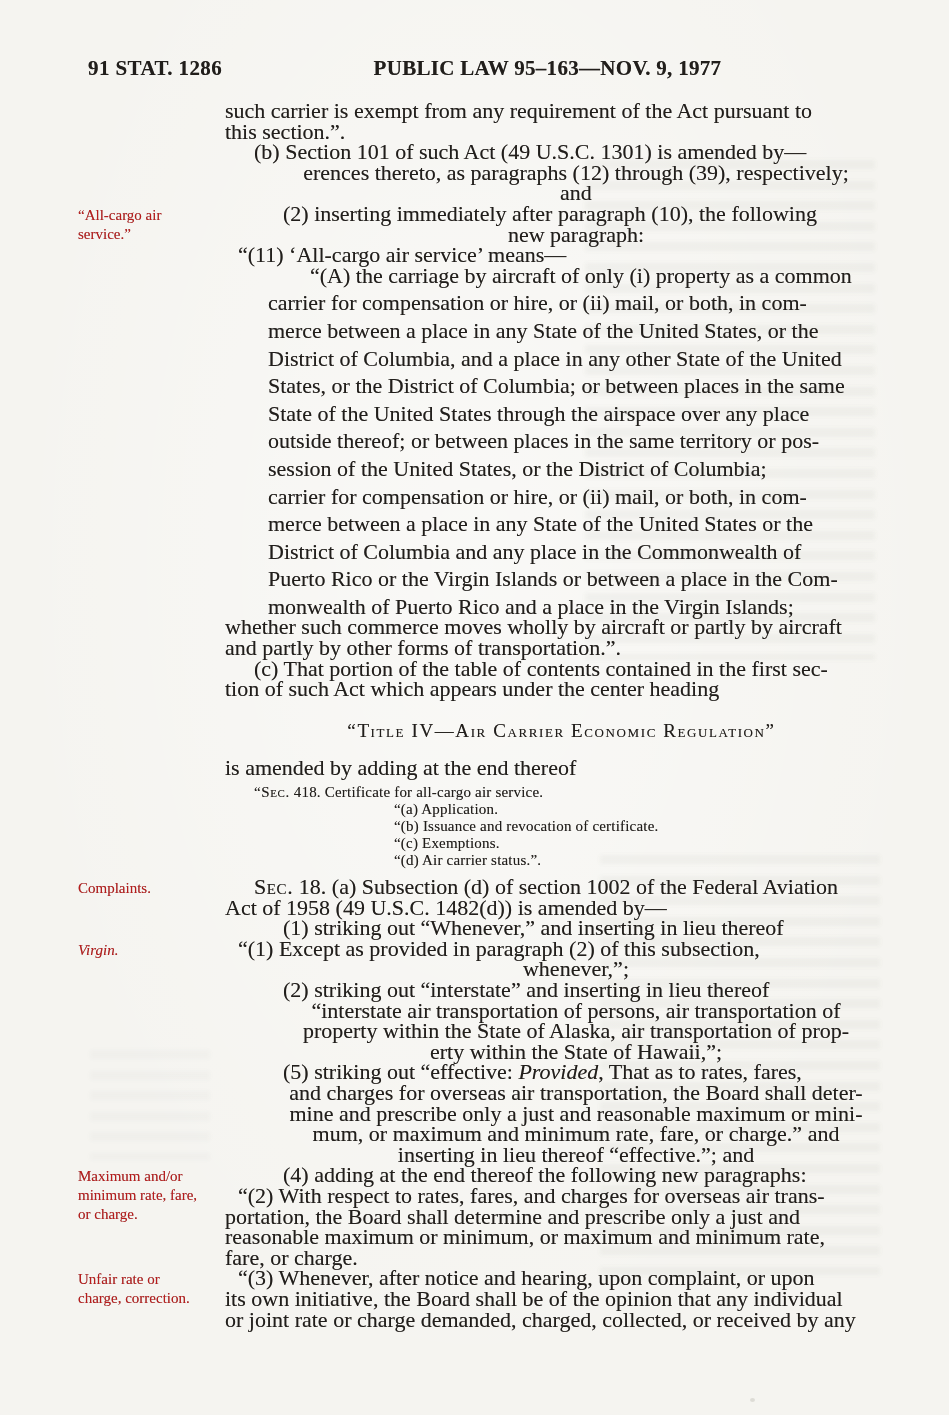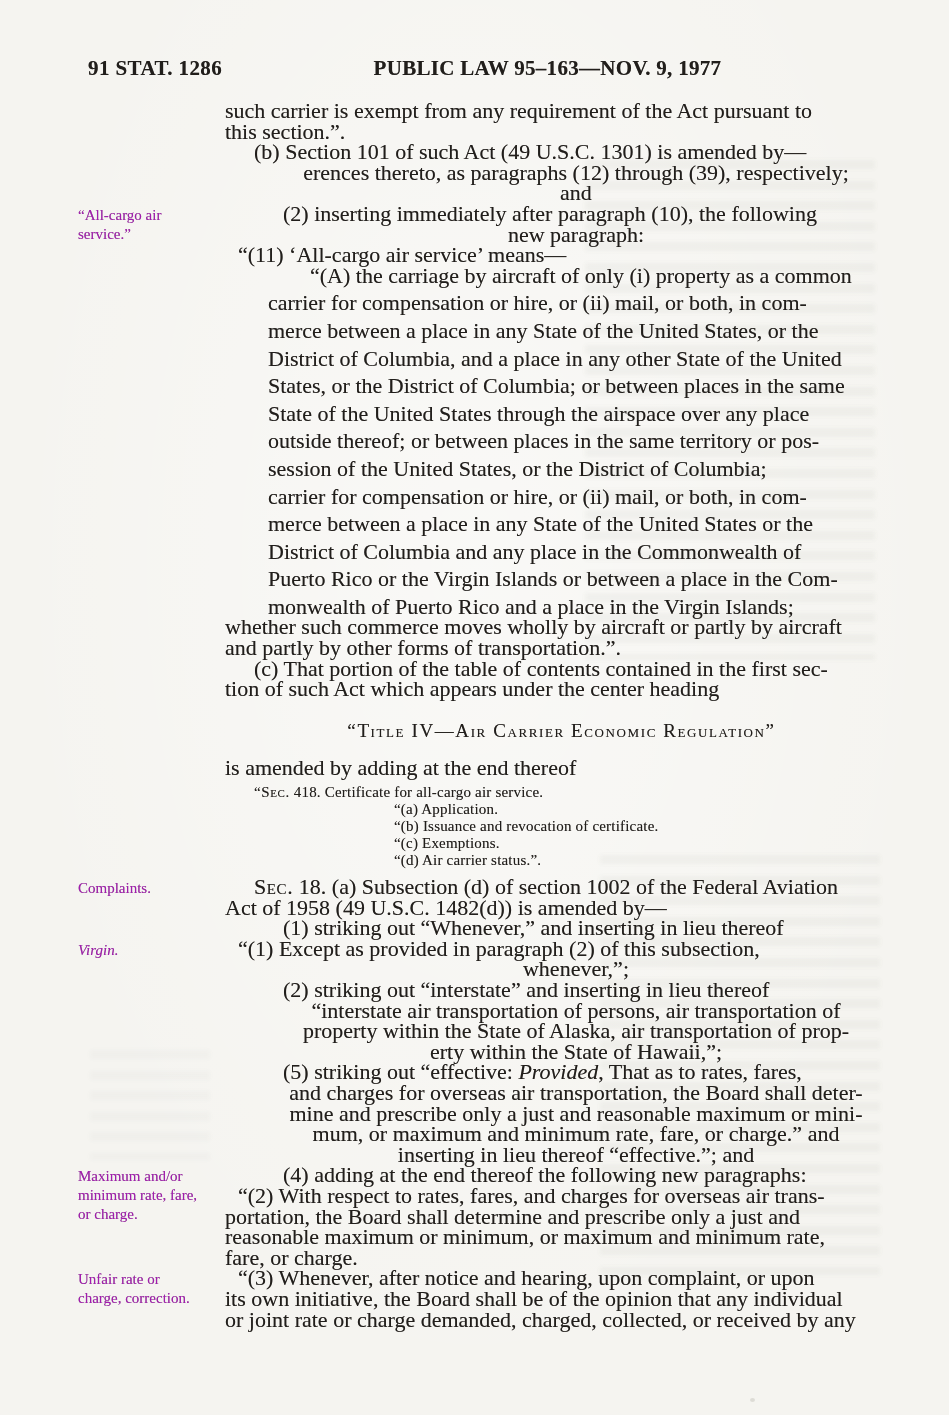--- a/index.html
+++ b/index.html
@@ -69,21 +69,21 @@
     grid-template-columns: 147px 673px;
     align-items: start;
   }
   .note-cell  { grid-column: 1; padding-top: 2px; }
   .text-cell  { grid-column: 2; }
 
   .margin-note {
     width: 124px;
     font-size: 15px;
     line-height: 19px;
-    color: #a21caf;
+    color: #b91c1c;
     text-shadow: 0 0 .5px rgba(30,27,24,.4);
   }
   .margin-note.it { font-style: italic; }
 
   .line {
     height: 20.6px;
     line-height: 20.6px;
     font-size: 22px;
     white-space: nowrap;
     text-shadow: 0 0 .55px rgba(28,25,22,.45);

